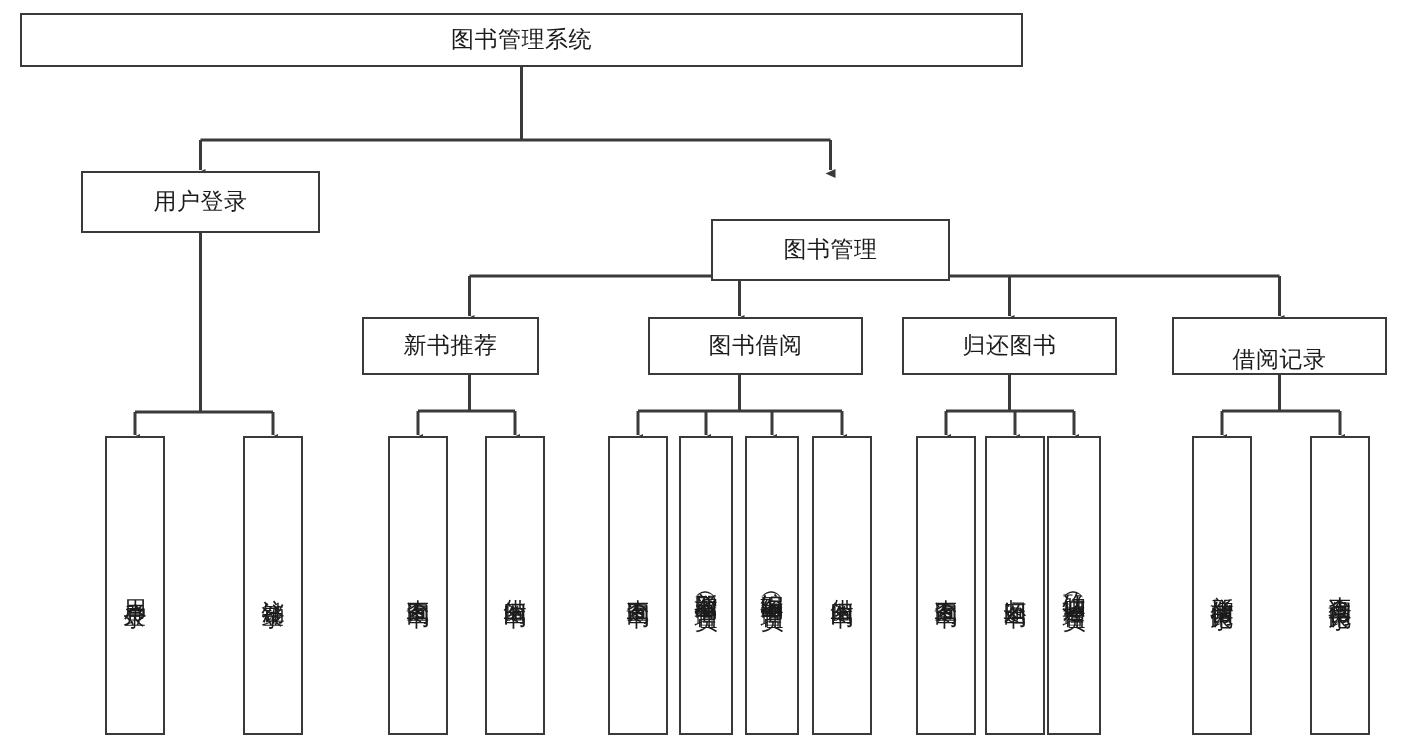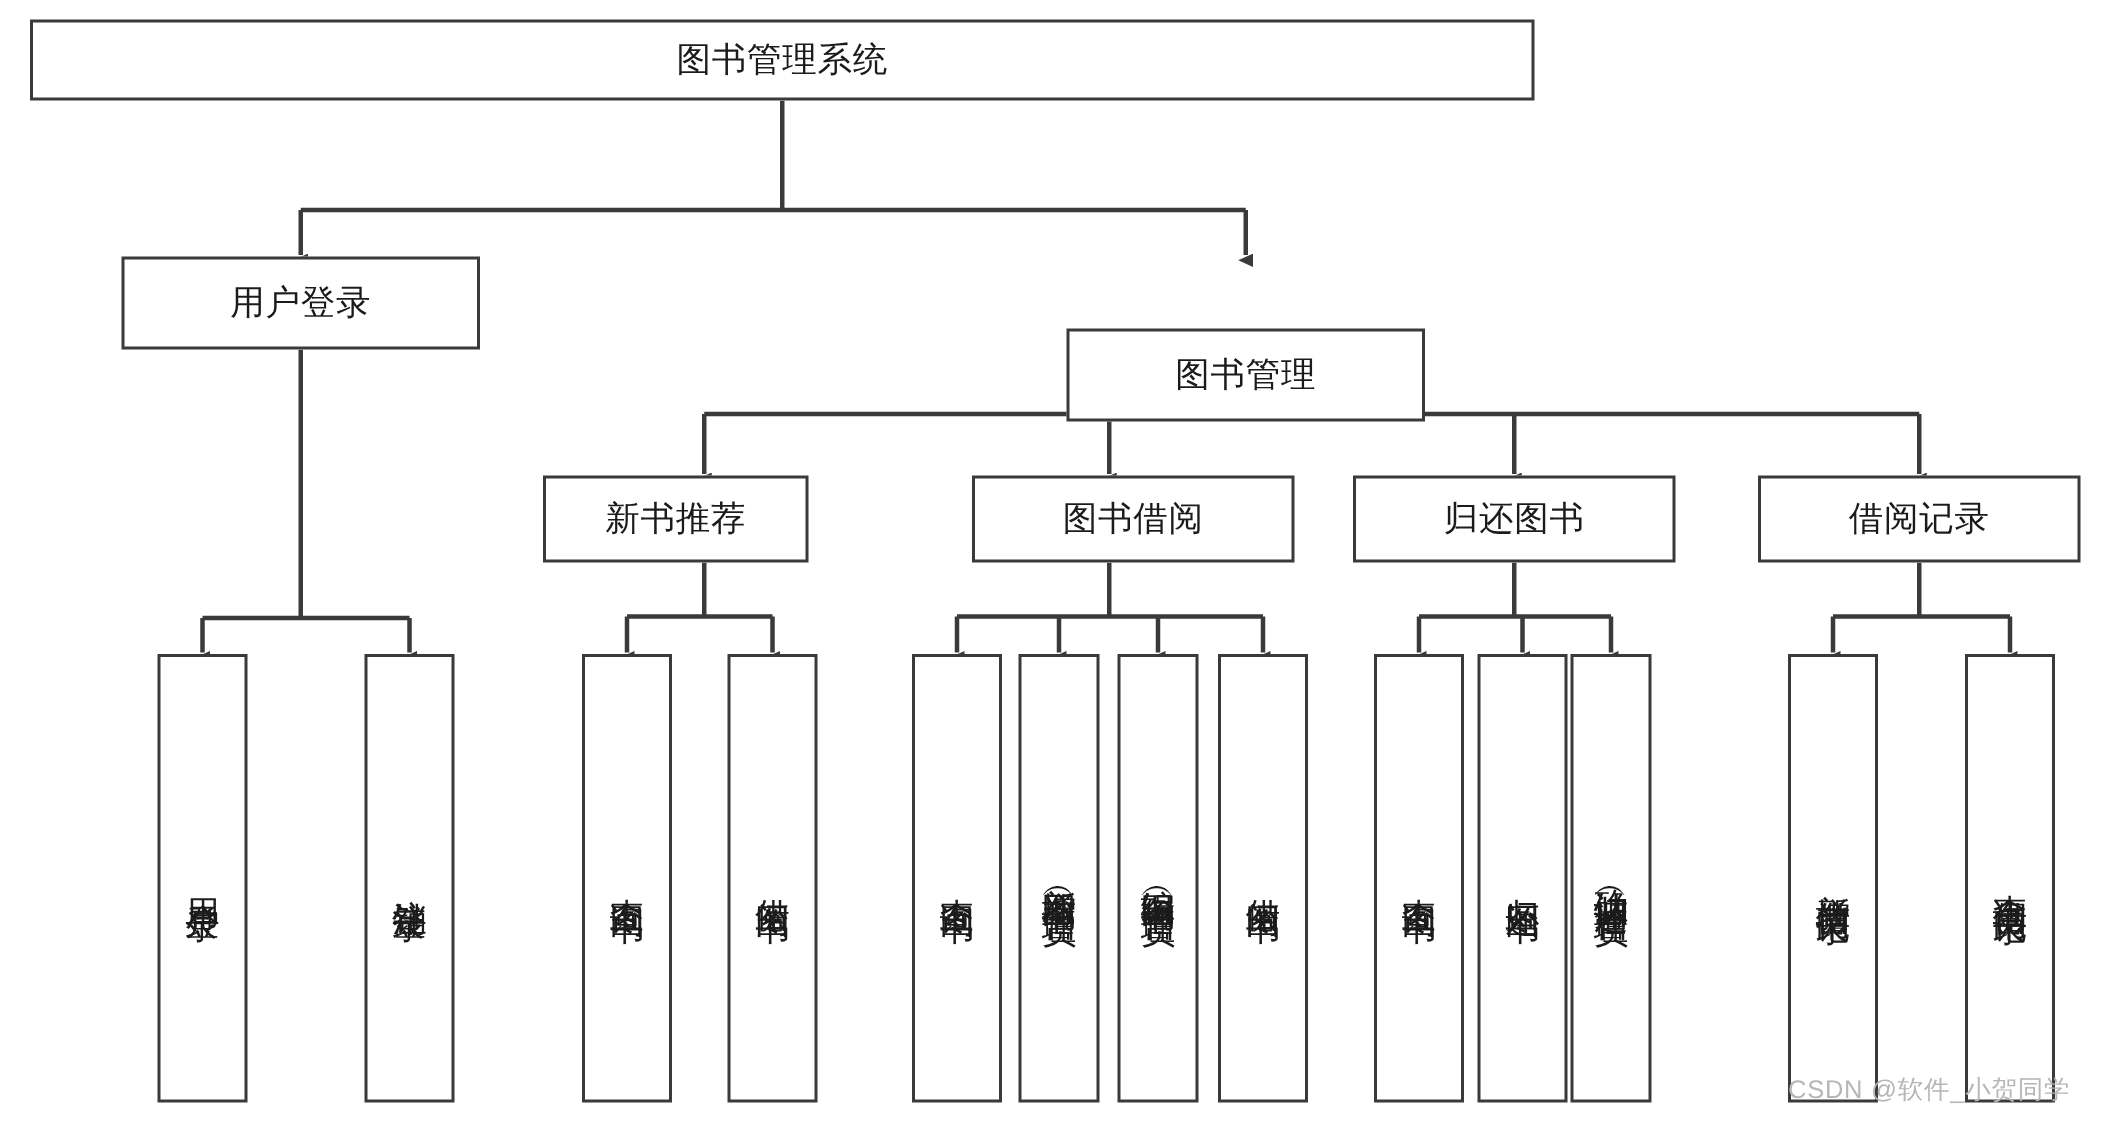--- a/index.html
+++ b/index.html
@@ -121,21 +121,21 @@
       </div>
       <div class="node-box horizontal" style="left: 362px; top: 317px; width: 177px; height: 58px;">
         <span class="node-label">新书推荐</span>
       </div>
       <div class="node-box horizontal" style="left: 648px; top: 317px; width: 215px; height: 58px;">
         <span class="node-label">图书借阅</span>
       </div>
       <div class="node-box horizontal" style="left: 902px; top: 317px; width: 215px; height: 58px;">
         <span class="node-label">归还图书</span>
       </div>
-      <div class="node-box horizontal" style="left: 1172px; top: 317px; width: 215px; height: 58px;">
+      <div class="node-box horizontal" style="left: 1172px; top: 317px; width: 215px; height: 58px; align-items: flex-end;">
         <span class="node-label">借阅记录</span>
       </div>
       <div class="node-box vertical" style="left: 105px; top: 436px; width: 60px; height: 299px;">
         <span class="node-label">用户登录</span>
       </div>
       <div class="node-box vertical" style="left: 243px; top: 436px; width: 60px; height: 299px;">
         <span class="node-label">注销登录</span>
       </div>
       <div class="node-box vertical" style="left: 388px; top: 436px; width: 60px; height: 299px;">
         <span class="node-label">查询图书</span>
@@ -164,14 +164,13 @@
       <div class="node-box vertical" style="left: 1047px; top: 436px; width: 54px; height: 299px;">
         <span class="node-label">确认归还（管理员）</span>
       </div>
       <div class="node-box vertical" style="left: 1192px; top: 436px; width: 60px; height: 299px;">
         <span class="node-label">新增借阅记录</span>
       </div>
       <div class="node-box vertical" style="left: 1310px; top: 436px; width: 60px; height: 299px;">
         <span class="node-label">查询借阅记录</span>
       </div>
     </div>
-  <div id="watermark" style="left: 1192px; top: 715px;">CSDN @软件_小贺同学</div>
 </div>
 
 </body></html>

